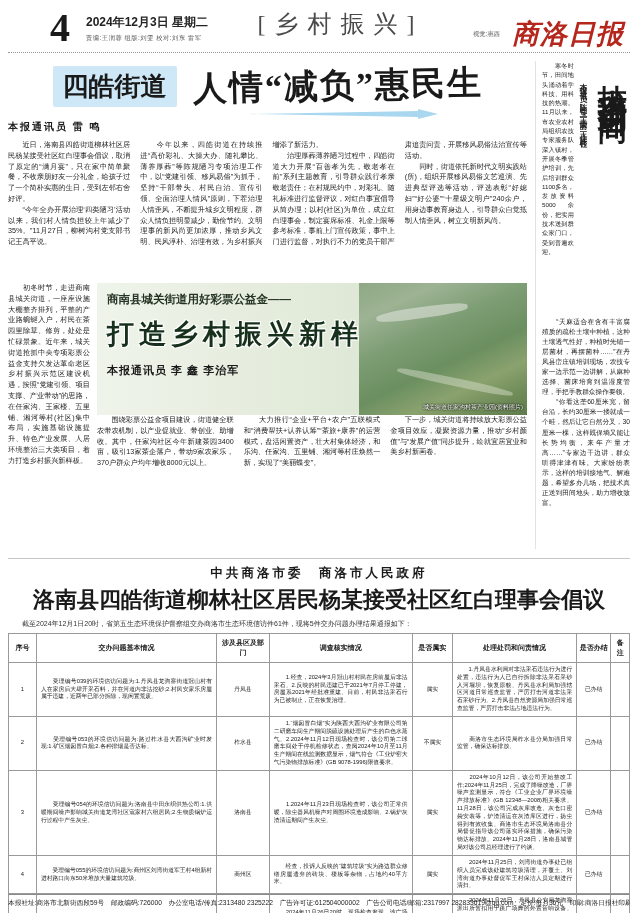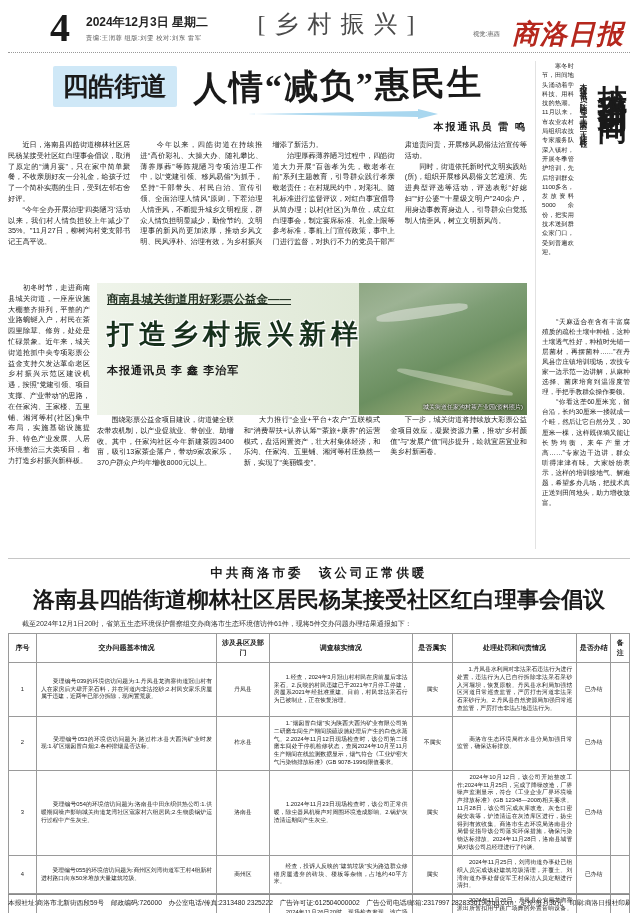--- a/index.html
+++ b/index.html
@@ -16,29 +16,29 @@
   .logo{font-family:"Liberation Serif",serif;font-size:27px;font-weight:bold;font-style:italic;color:#b5271d;letter-spacing:1px;white-space:nowrap;}
   
   .bodytext{font-size:7.2px;line-height:1.5;text-align:justify;white-space:pre-line;color:#222;overflow:hidden;}
   .contentrow{display:flex;gap:8px;margin-top:8px;height:488px;}
   .leftmain{flex:1;min-width:0;display:flex;flex-direction:column;}
   
   .headline-row{display:flex;align-items:center;justify-content:center;gap:16px;margin-top:2px;}
   .kicker-box{background:#cfe8f7;padding:3px 10px;font-family:"Liberation Serif",serif;font-size:26px;font-weight:bold;border-radius:2px;}
   .main-headline{font-family:"Liberation Serif",serif;font-size:34px;font-weight:bold;letter-spacing:2px;transform:rotate(-1.2deg);}
   .swoosh{text-align:center;margin-top:-4px;height:10px;}
-  .byline{text-align:right;font-size:10px;font-weight:bold;letter-spacing:2px;margin:5px 0 6px;}
+  .byline{text-align:left;font-size:10px;font-weight:bold;letter-spacing:2px;margin:5px 0 6px;}
   .cols4{column-count:4;column-gap:10px;height:134px;}
   
   .feature{margin-top:9px;display:flex;gap:7px;height:262px;}
   .feat-leftcol{width:82px;flex:none;height:100%;}
   .feat-main{flex:1;min-width:0;display:flex;flex-direction:column;}
   .feat-head{display:flex;height:132px;}
   .fh-text{flex:1;background:linear-gradient(90deg,#eff4ea,#dfe8d6);padding:9px 10px 6px;min-width:0;}
-  .feat-kicker{font-size:11.5px;font-weight:bold;color:#243324;text-decoration:underline;}
+  .feat-kicker{font-size:11.5px;font-weight:bold;color:#243324;}
   .feat-headline{font-family:"Liberation Serif",serif;font-size:27px;font-weight:bold;letter-spacing:5px;color:#17301c;margin-top:9px;white-space:nowrap;text-shadow:1px 1px 0 #fff,-1px -1px 0 #fff,1px -1px 0 #fff,-1px 1px 0 #fff;}
   .feat-byline{font-size:11px;font-weight:bold;margin-top:11px;letter-spacing:1px;}
   .feat-photo{width:168px;flex:none;position:relative;background:linear-gradient(155deg,#aebfa8 0%,#8fa884 0%,#9db394 18%,#7d9d74 38%,#6b8f60 58%,#8aa26e 74%,#6f8b58 88%,#5f7c4e 100%);}
   .feat-photo:before{content:"";position:absolute;left:10%;top:18%;width:55%;height:8%;background:rgba(230,232,225,.55);transform:rotate(-8deg);border-radius:40%;}
   .feat-photo:after{content:"";position:absolute;right:8%;bottom:22%;width:70%;height:6%;background:rgba(222,226,210,.45);transform:rotate(12deg);border-radius:40%;}
   .photo-caption{position:absolute;right:4px;bottom:3px;font-size:6px;color:#fff;text-shadow:0 0 2px #000,0 0 2px #000;z-index:2;}
   .feat-body{margin-top:0;column-count:3;column-gap:10px;height:116px;}
   
   .rightcol{width:95px;flex:none;border-left:1px solid #e2e2e2;padding-left:6px;box-sizing:border-box;display:flex;flex-direction:column;}
   .rt-top{display:flex;height:250px;gap:4px;}
@@ -123,21 +123,21 @@
         <div class="rt-intro">　　寒冬时节，田间地头涌动着学科技、用科技的热潮。11月以来，市农业农村局组织农技专家服务队深入镇村，开展冬季管护培训，先后培训群众1100多名，发放资料5000余份，把实用技术送到群众家门口，受到普遍欢迎。</div>
         <div class="rt-byline">本报通讯员  陈乾宝  王荣丽  王佳姝钰</div>
         <div class="rt-title">技术培训到田间</div>
       </div>
       <div class="rt-body">　　“天麻适合在含有丰富腐殖质的疏松土壤中种植，这种土壤透气性好，种植时先铺一层菌材，再摆菌种……”在丹凤县峦庄镇培训现场，农技专家一边示范一边讲解，从麻种选择、菌床培育到温湿度管理，手把手教群众操作要领。
 　　“你看这垄60厘米宽，留台沿，长约30厘米一搂就成一个畦，然后让它自然分叉，30厘米一棵，这样既保墒又能让长势均衡，来年产量才高……”专家边干边讲，群众听得津津有味。大家纷纷表示，这样的培训接地气、解难题，希望多办几场，把技术真正送到田间地头，助力增收致富。</div>
     </aside>
   </div>
 
   <section class="notice">
-    <div class="orgline">中共商洛市委　该公司正常供暖</div>
+    <div class="orgline">中共商洛市委　商洛市人民政府</div>
     <h1 class="notice-title">洛南县四皓街道柳林社区居民杨某接受社区红白理事会倡议</h1>
     <div class="notice-intro">　　截至2024年12月1日20时，省第五生态环境保护督察组交办商洛市生态环境信访件61件，现将5件交办问题办理结果通报如下：</div>
     <table>
       <colgroup>
         <col style="width:4.5%">
           <col style="width:29%">
           <col style="width:8.5%">
           <col style="width:23%">
         <col style="width:6.5%">
           <col style="width:20%">

